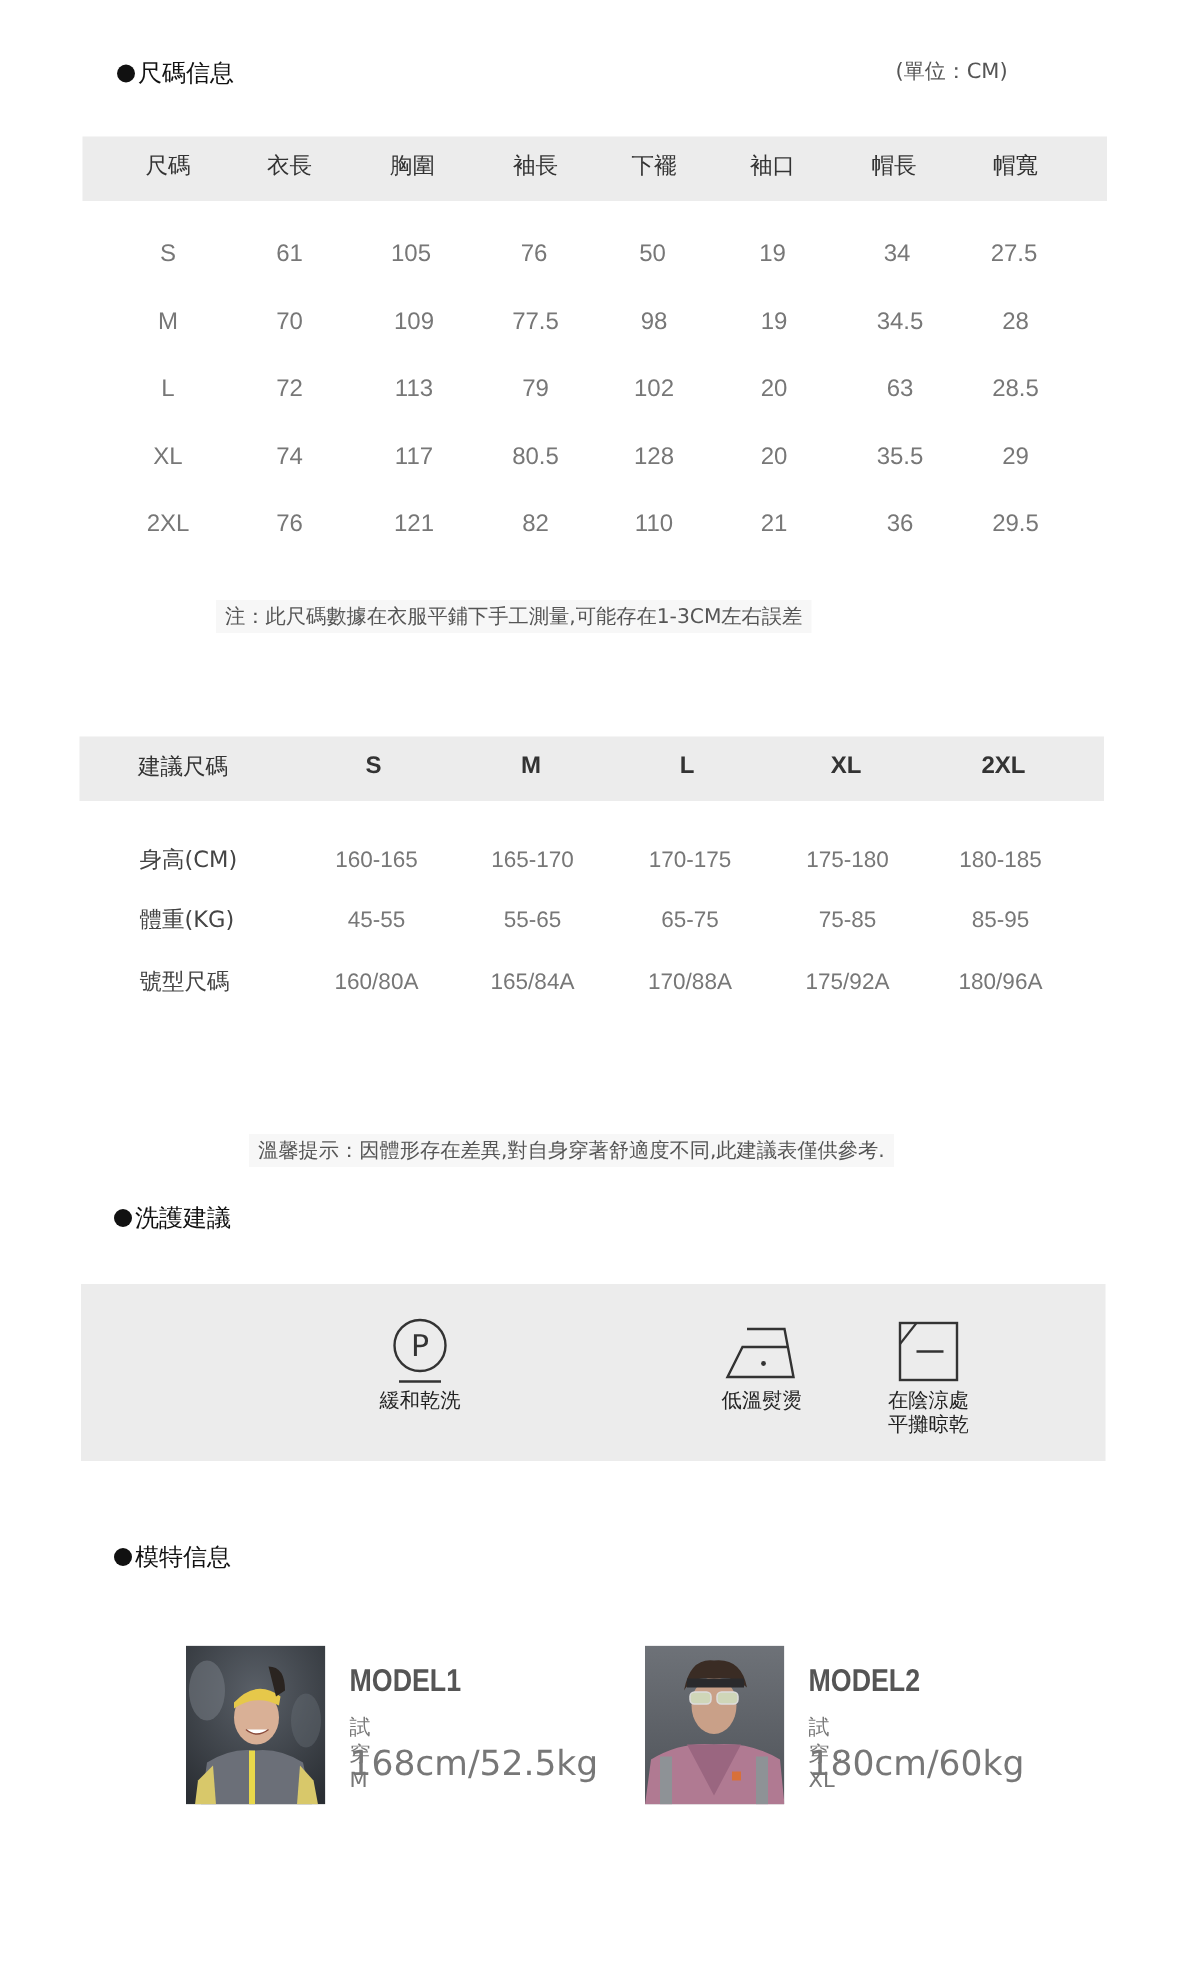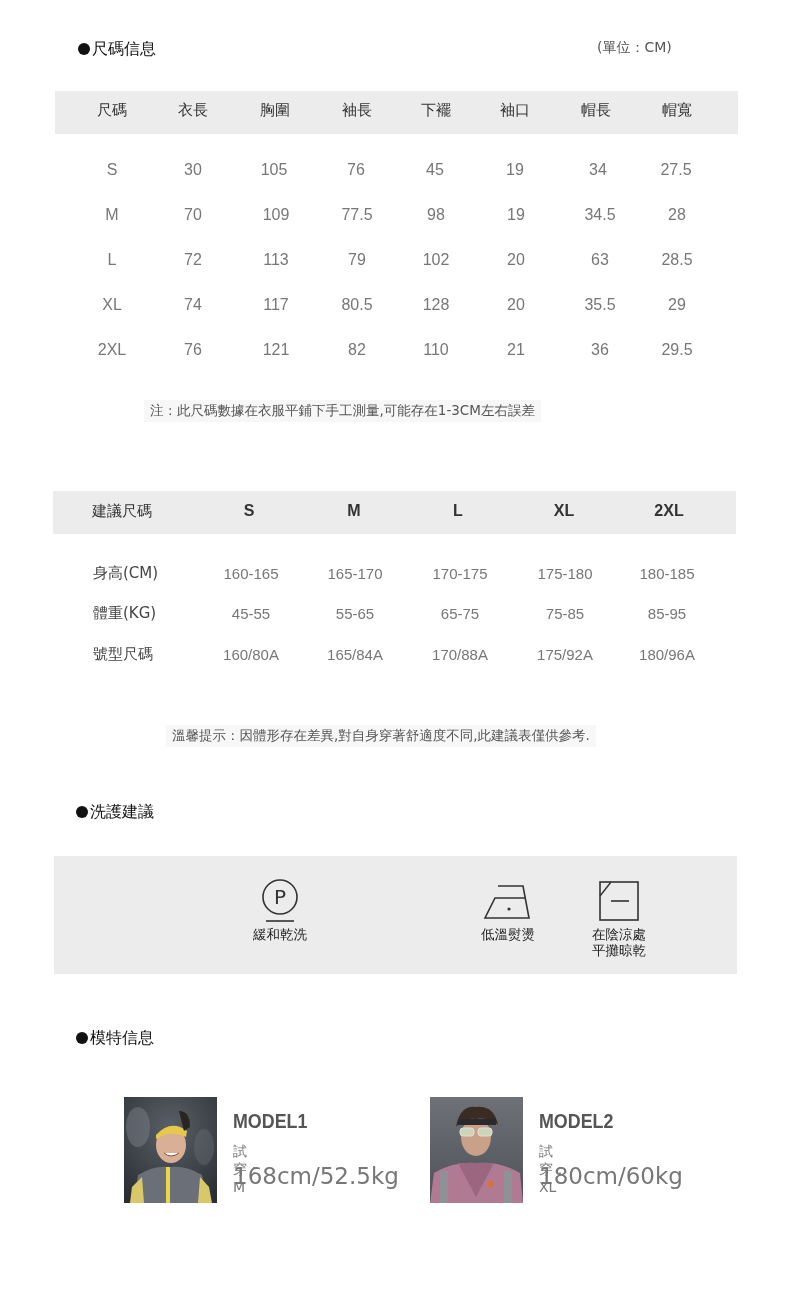--- a/index.html
+++ b/index.html
@@ -49,24 +49,24 @@
   <div class="cell t1-head" style="left:193px">衣長</div>
   <div class="cell t1-head" style="left:275px">胸圍</div>
   <div class="cell t1-head" style="left:357px">袖長</div>
   <div class="cell t1-head" style="left:436px">下襬</div>
   <div class="cell t1-head" style="left:515px">袖口</div>
   <div class="cell t1-head" style="left:596px">帽長</div>
   <div class="cell t1-head" style="left:677px">帽寬</div>
 
   <div>
     <div class="cell t1-body" style="left:112px; top:161px">S</div>
-    <div class="cell t1-body" style="left:193px; top:161px">30</div>
+    <div class="cell t1-body" style="left:193px; top:161px">61</div>
     <div class="cell t1-body" style="left:274px; top:161px">105</div>
     <div class="cell t1-body" style="left:356px; top:161px">76</div>
-    <div class="cell t1-body" style="left:435px; top:161px">45</div>
+    <div class="cell t1-body" style="left:435px; top:161px">50</div>
     <div class="cell t1-body" style="left:515px; top:161px">19</div>
     <div class="cell t1-body" style="left:598px; top:161px">34</div>
     <div class="cell t1-body" style="left:676px; top:161px">27.5</div>
   </div>
   <div>
     <div class="cell t1-body" style="left:112px; top:206px">M</div>
     <div class="cell t1-body" style="left:193px; top:206px">70</div>
     <div class="cell t1-body" style="left:276px; top:206px">109</div>
     <div class="cell t1-body" style="left:357px; top:206px">77.5</div>
     <div class="cell t1-body" style="left:436px; top:206px">98</div>
@@ -136,21 +136,21 @@
   <div>
     <div class="t2-label" style="top:645px">號型尺碼</div>
     <div class="cell t2-body" style="left:251px; top:646px">160/80A</div>
     <div class="cell t2-body" style="left:355px; top:646px">165/84A</div>
     <div class="cell t2-body" style="left:460px; top:646px">170/88A</div>
     <div class="cell t2-body" style="left:565px; top:646px">175/92A</div>
     <div class="cell t2-body" style="left:667px; top:646px">180/96A</div>
   </div>
 </div>
 
-<div class="note" style="left:166px; top:725px;">溫馨提示：因體形存在差異,對自身穿著舒適度不同,此建議表僅供參考.</div>
+<div class="note" style="left:166px; top:756px;">溫馨提示：因體形存在差異,對自身穿著舒適度不同,此建議表僅供參考.</div>
 
 <div class="section-title" style="left:76px; top:802px;">
   <span class="dot"></span><span>洗護建議</span>
 </div>
 
 <div class="care-bar">
   <div class="care-item" style="left:226px">
     <svg width="44" height="46" viewBox="0 0 44 46">
       <circle cx="22" cy="19" r="17" fill="none" stroke="#333" stroke-width="1.6"></circle>
       <text x="22" y="26" text-anchor="middle" font-size="20" font-family="DejaVu Sans, sans-serif" fill="#333">P</text>

